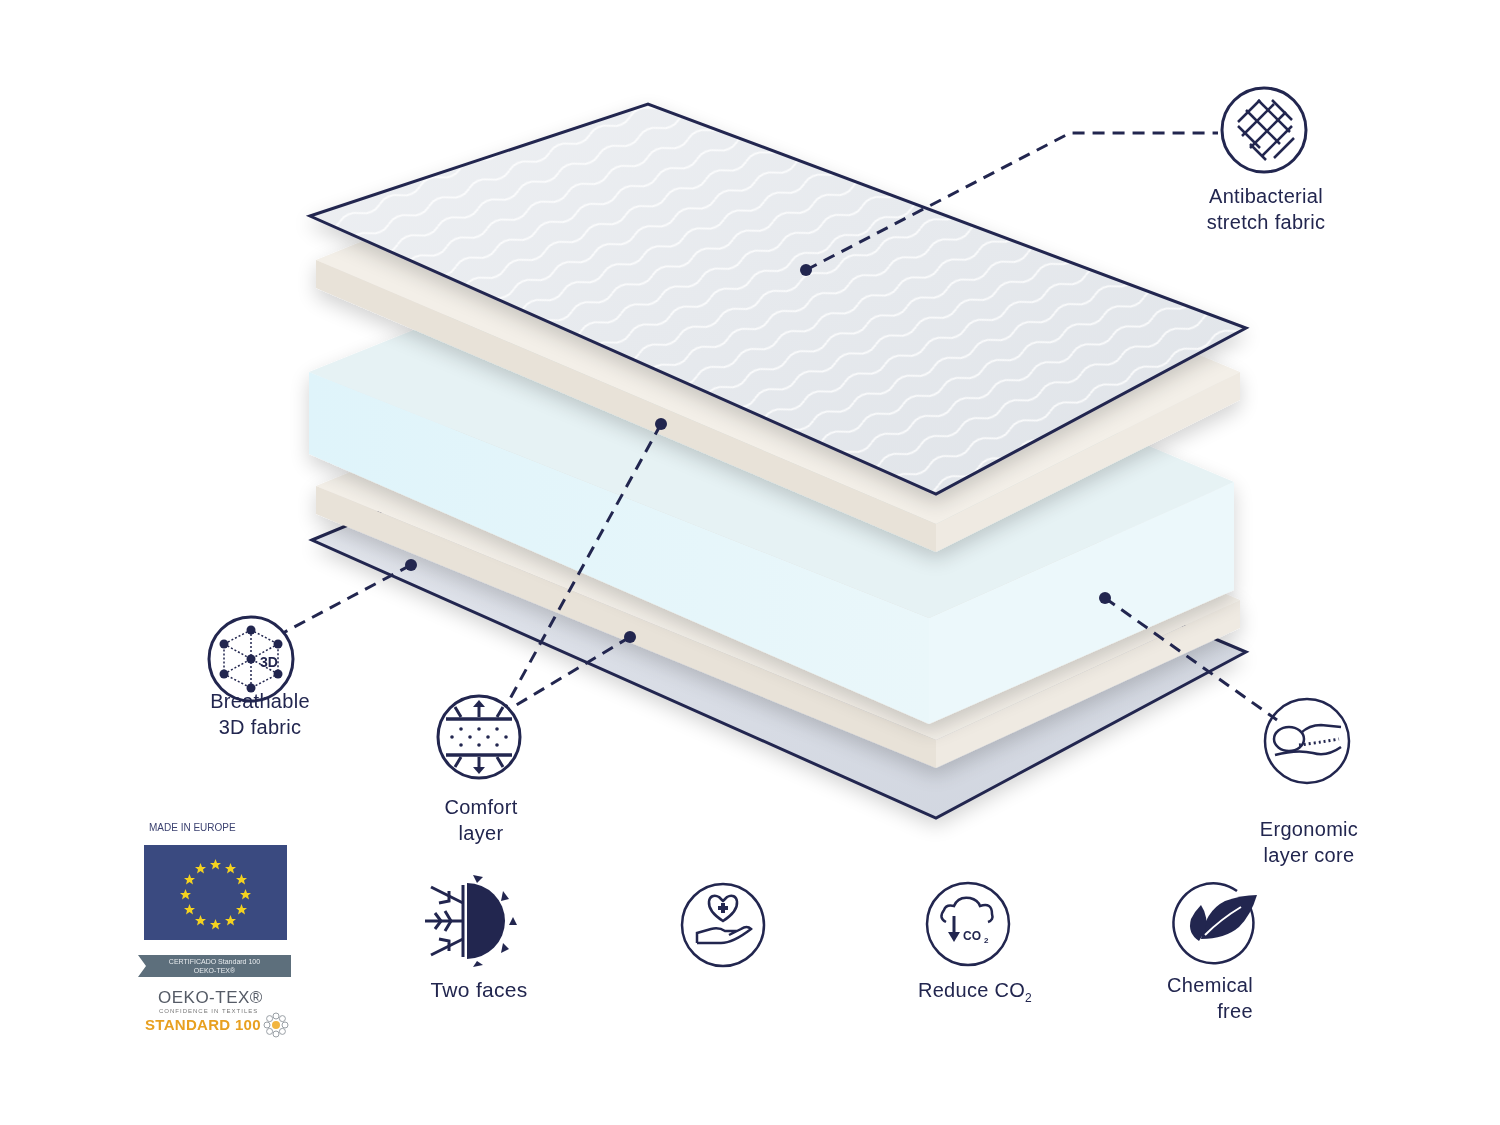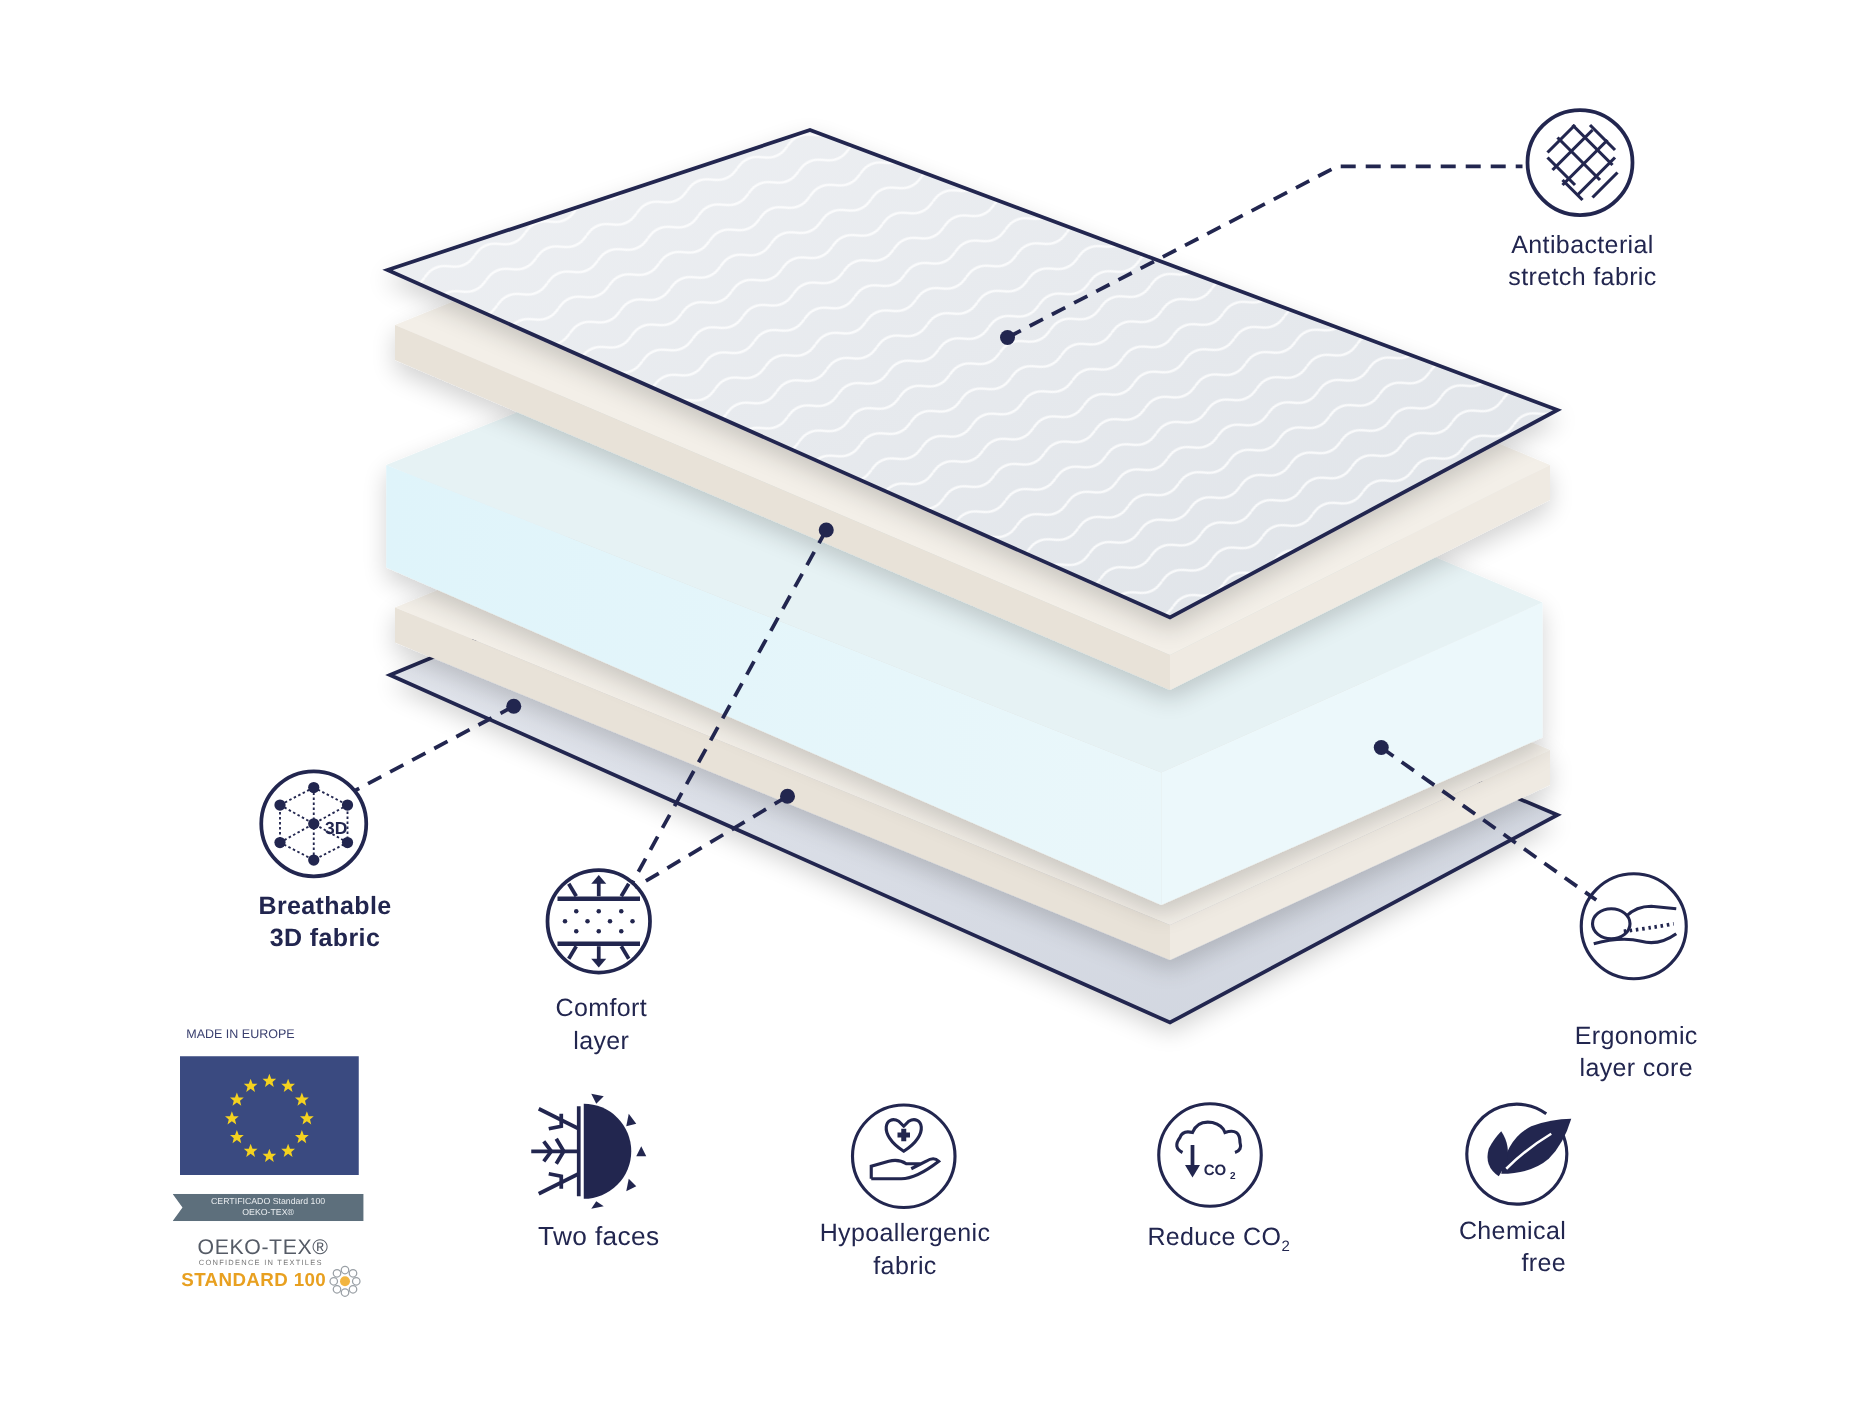--- a/index.html
+++ b/index.html
@@ -219,39 +219,35 @@
     <path d="M-12 20 Q-24 12 -20 -2 Q-16 -10 -10 -16 Q-2 -4 -6 10 Z" fill="#22264f"></path>
   </g>
 
   <g fill="#f4d21f" font-size="12" text-anchor="middle" font-family="DejaVu Sans, sans-serif"></g>
 </svg>
 
 <div class="label" style="left:1266px; top:183px;">
   <span>Antibacterial</span>
   <span>stretch fabric</span>
 </div>
-<div class="label" style="left:260px; top:712px;font-weight:bold;">
+<div class="label" style="left:260px; top:688px;">
   <span>Breathable</span>
   <span>3D fabric</span>
 </div>
 <div class="label" style="left:481px; top:794px;">
   <span>Comfort</span>
   <span>layer</span>
 </div>
 <div class="label" style="left:1309px; top:794px;margin-top:22px;">
   <span>Ergonomic</span>
   <span>layer core</span>
 </div>
 
 <div class="label" style="left:469px; top:977px; font-size:21px;margin-left:10px;">
   <span>Two faces</span>
-</div>
-<div class="label" style="left:724px; top:974px;">
-  <span>Hypoallergenic</span>
-  <span>fabric</span>
 </div>
 <div class="label" style="left:975px; top:977px;">
   <span><span style="display:inline">Reduce CO</span><sub style="font-size:12px">2</sub></span>
 </div>
 <div class="label" style="left:1210px; top:972px;text-align:right;">
   <span>Chemical</span>
   <span>free</span>
 </div>
 
 <div class="badge-title">MADE IN EUROPE</div>

